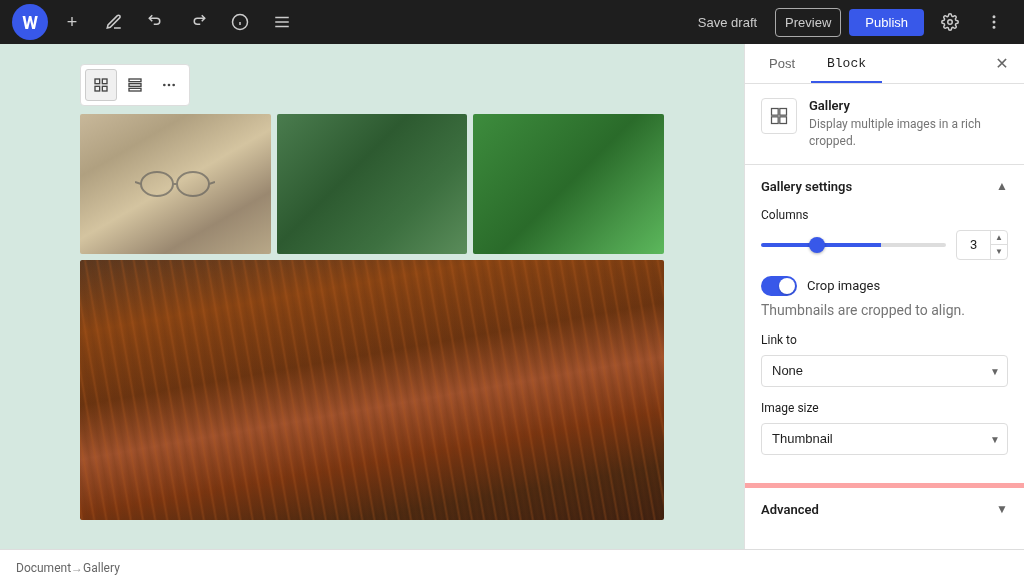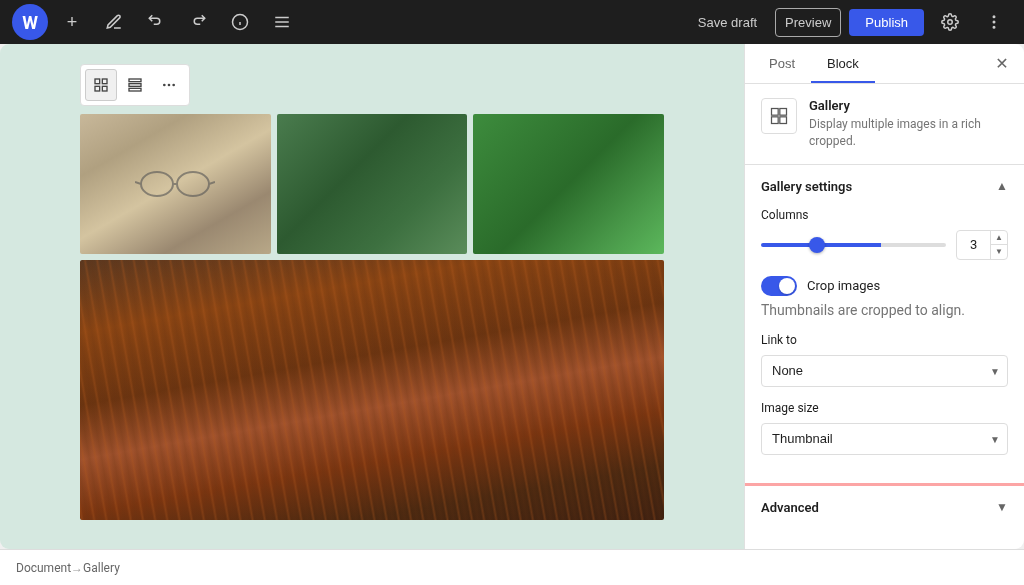--- a/index.html
+++ b/index.html
@@ -53,21 +53,20 @@
       width: 36px; height: 36px; border: none; background: transparent;
       color: #ccc; cursor: pointer; font-size: 16px; border-radius: 4px;
       display: flex; align-items: center; justify-content: center;
     }
 
     
     .main-layout {
       display: flex;
       flex: 1;
       overflow: hidden;
-      border-radius: 9px;
     }
 
     
     .canvas-area {
       flex: 1;
       background: #d5e8e0;
       overflow-y: auto;
       padding: 20px 80px;
       position: relative;
     }
@@ -187,20 +186,21 @@
       padding: 12px 16px;
       font-size: 13px;
       color: #666;
       cursor: pointer;
       border: none; background: transparent;
       position: relative;
     }
     .sidebar-tab.active {
       color: #1e1e1e;
       font-weight: 500;
+      font-family: Liberation Mono, monospace;
     }
     .sidebar-tab.active::after {
       content: '';
       position: absolute;
       bottom: 0; left: 0; right: 0;
       height: 2px;
       background: #3858e9;
     }
     .sidebar-close {
       margin-left: auto;
@@ -224,21 +224,21 @@
       border: 1px solid #ddd; border-radius: 4px;
       display: flex; align-items: center; justify-content: center;
       font-size: 18px; color: #555; flex-shrink: 0;
     }
     .block-info-text h3 { font-size: 13px; font-weight: 600; color: #1e1e1e; margin-bottom: 3px; }
     .block-info-text p { font-size: 12px; color: #757575; line-height: 1.4; }
 
     
     .settings-section {
       padding: 14px 16px;
-      border-bottom: 3px solid #fca5a5;
+      border-bottom: 5px solid #fca5a5;
     }
     .settings-section-header {
       display: flex;
       align-items: center;
       justify-content: space-between;
       margin-bottom: 14px;
       cursor: pointer;
     }
     .settings-section-title {
       font-size: 13px; font-weight: 600; color: #1e1e1e;

